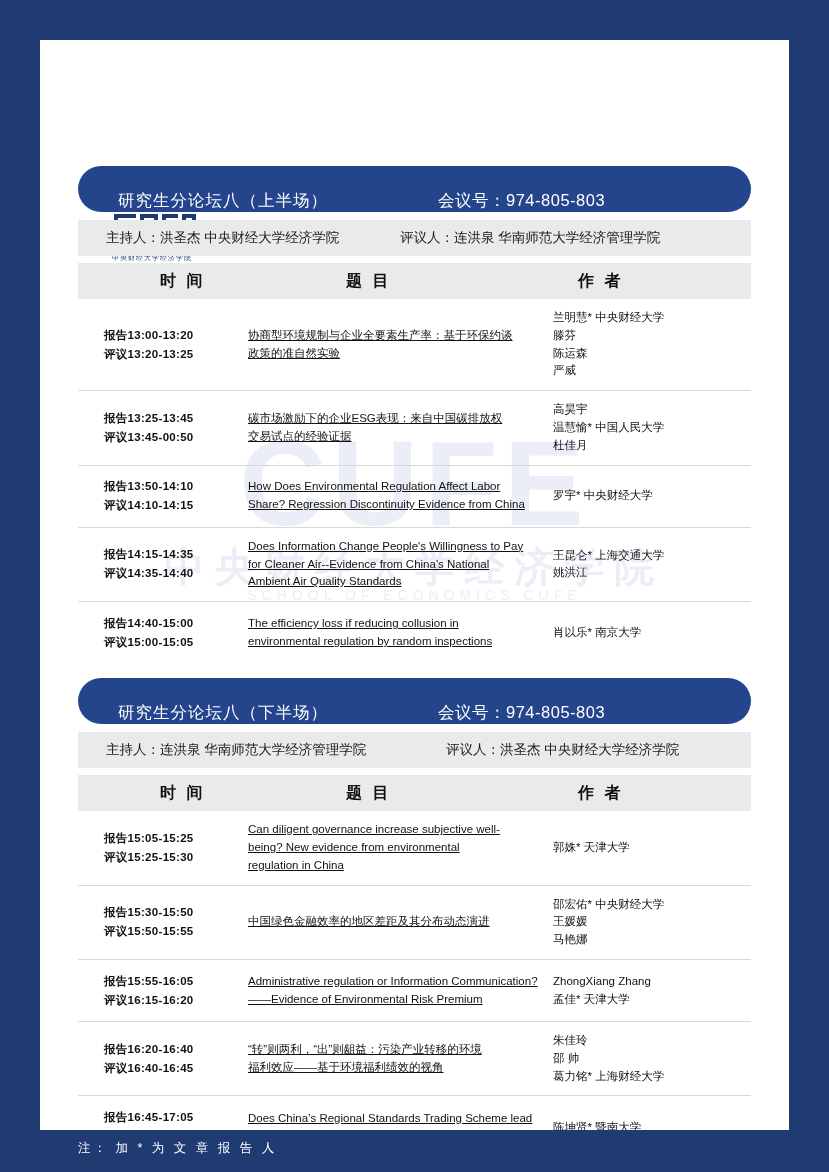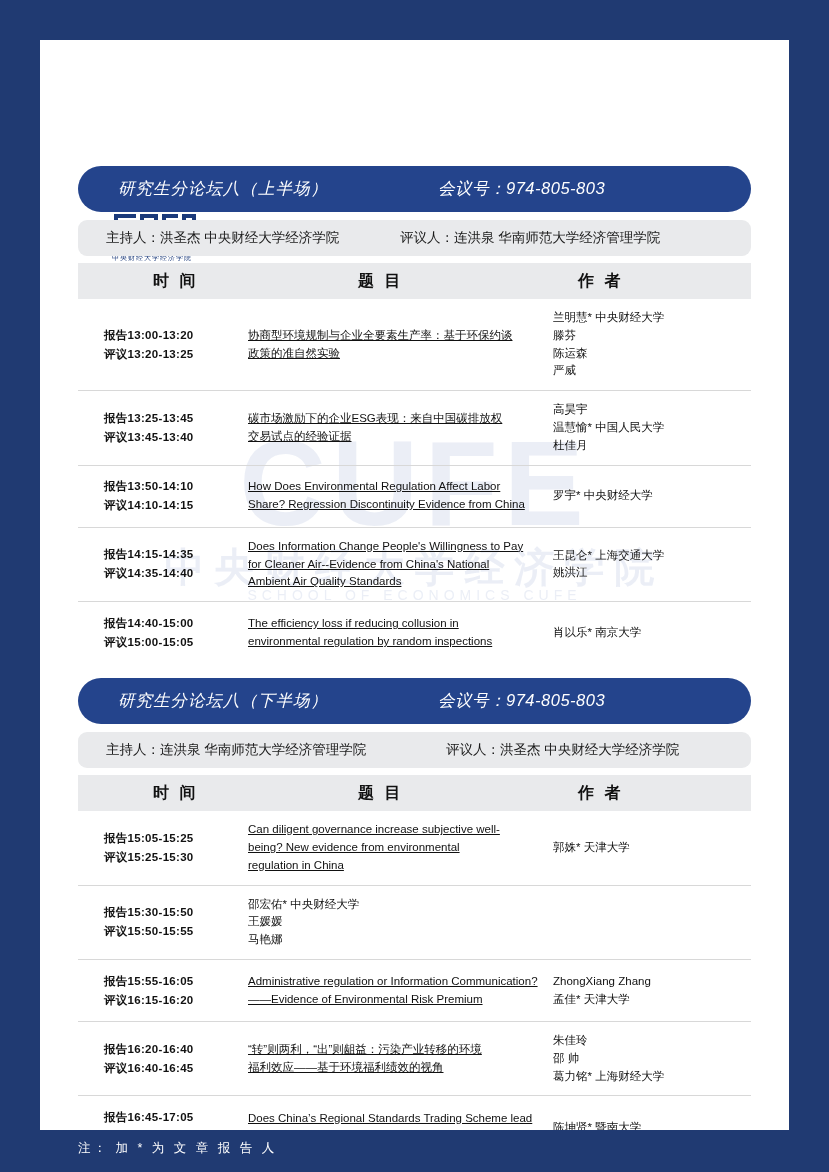--- a/index.html
+++ b/index.html
@@ -75,24 +75,23 @@
     white-space: nowrap;
   }
 
   
   .session-bar {
     margin: 0 38px;
     height: 46px;
     background: #24448c;
     border-radius: 23px;
     display: flex;
-    align-items: center;
+    align-items: flex-end;
     color: #fff;
     position: relative;
-    font-style: italic;
   }
   .session-title {
     margin-left: 40px;
     font-size: 16.5px;
     letter-spacing: 1px;
   }
   .session-code {
     position: absolute;
     left: 360px;
     font-size: 16.5px;
@@ -102,41 +101,40 @@
   
   .host-bar {
     margin: 8px 38px 0 38px;
     height: 36px;
     background: #e9eaec;
     display: flex;
     align-items: center;
     color: #1a1a1a;
     font-size: 13.5px;
     position: relative;
-    border-radius: 9px;
   }
   .host-left { margin-left: 28px; }
   .host-right { position: absolute; left: 322px; }
   .host-right.wide { left: 368px; }
 
   
   .col-head {
     margin: 7px 38px 0 38px;
     height: 36px;
     background: #e9eaec;
     display: flex;
     align-items: center;
     font-size: 16px;
     font-weight: bold;
     color: #111;
     letter-spacing: 3px;
     position: relative;
   }
-  .ch-time { position: absolute; left: 43px; padding-left: 32px; }
-  .ch-title { position: absolute; left: 280px; }
+  .ch-time { position: absolute; left: 50px; padding-left: 32px; }
+  .ch-title { position: absolute; left: 268px; }
   .ch-author { position: absolute; left: 500px; }
 
   
   .rows { margin: 0 38px; }
   .row {
     display: flex;
     align-items: center;
     border-bottom: 1px solid #d8d8d8;
     min-height: 62px;
     padding: 10px 0;
@@ -241,21 +239,21 @@
 评议13:20-13:25</div>
             <div class="c-title">协商型环境规制与企业全要素生产率：基于环保约谈
 政策的准自然实验</div>
             <div class="c-author">兰明慧*  中央财经大学
 滕芬
 陈运森
 严威</div>
           </div>
           <div class="row">
             <div class="c-time">报告13:25-13:45
-评议13:45-13:40</div>
+评议13:45-00:50</div>
             <div class="c-title">碳市场激励下的企业ESG表现：来自中国碳排放权
 交易试点的经验证据</div>
             <div class="c-author">高昊宇
 温慧愉*  中国人民大学
 杜佳月</div>
           </div>
           <div class="row">
             <div class="c-time">报告13:50-14:10
 评议14:10-14:15</div>
             <div class="c-title">How Does Environmental Regulation Affect Labor
@@ -303,20 +301,21 @@
             <div class="c-time">报告15:05-15:25
 评议15:25-15:30</div>
             <div class="c-title">Can diligent governance increase subjective well-
 being? New evidence from environmental
 regulation in China</div>
             <div class="c-author">郭姝*  天津大学</div>
           </div>
           <div class="row">
             <div class="c-time">报告15:30-15:50
 评议15:50-15:55</div>
+            <div class="c-title">中国绿色金融效率的地区差距及其分布动态演进</div>
             <div class="c-author">邵宏佑*  中央财经大学
 王媛媛
 马艳娜</div>
           </div>
           <div class="row">
             <div class="c-time">报告15:55-16:05
 评议16:15-16:20</div>
             <div class="c-title">Administrative regulation or Information Communication?
 ——Evidence of Environmental Risk Premium</div>
             <div class="c-author">ZhongXiang Zhang

